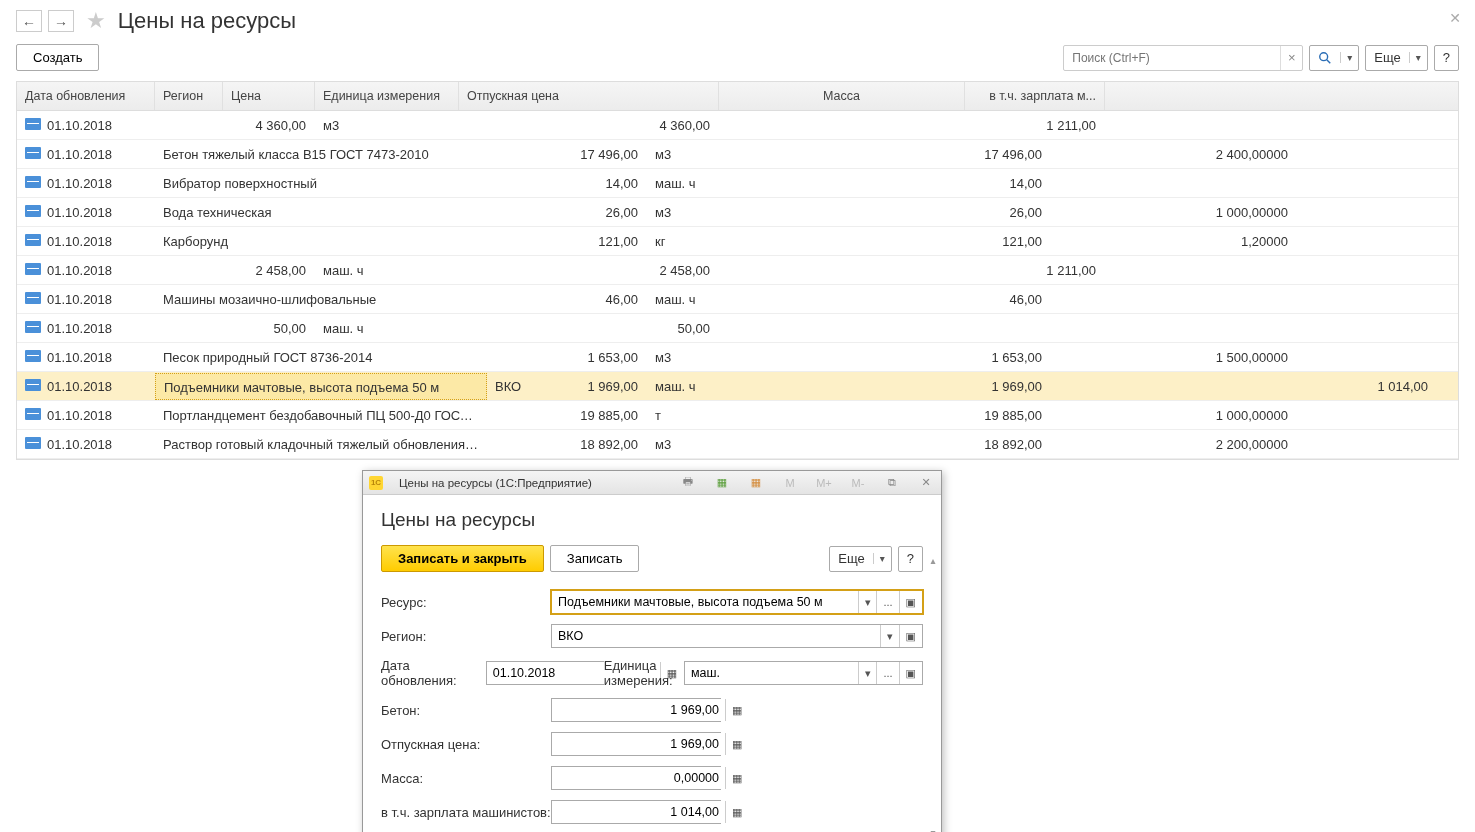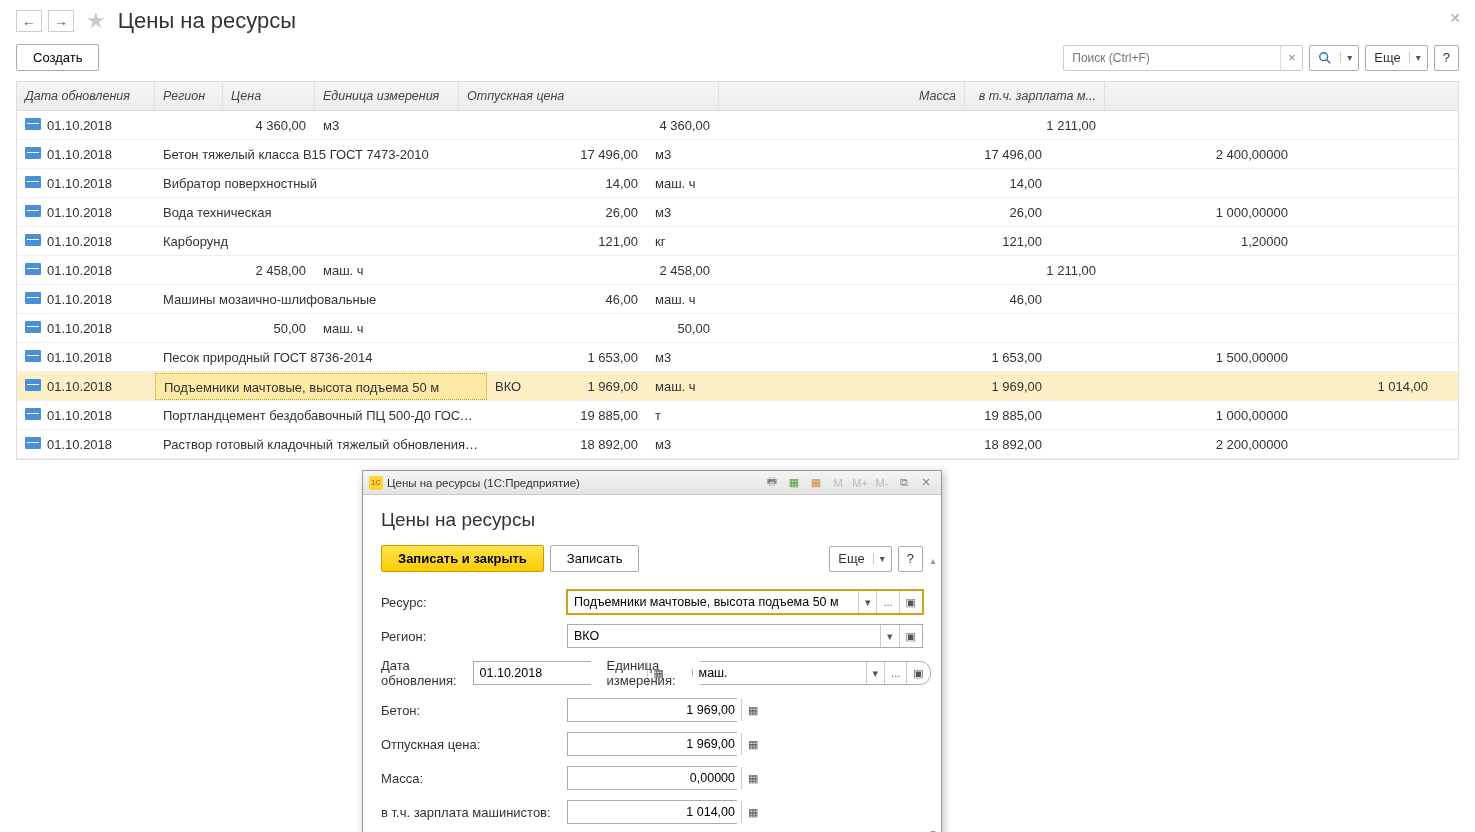--- a/index.html
+++ b/index.html
@@ -18,21 +18,21 @@
 .toolbar-spacer { flex: 1; }
 .search-wrap { display: flex; align-items: center; border: 1px solid #ccc; width: 240px; height: 26px; border-radius: 2px; }
 .search-wrap input { border: none; outline: none; flex: 1; padding: 0 8px; font-size: 12px; color: #999; background: transparent; }
 .search-clear { width: 22px; text-align: center; color: #888; font-size: 13px; cursor: pointer; border-left: 1px solid #ddd; line-height: 24px; }
 .icon-btn { border: 1px solid #aaa; background: #fff; height: 26px; display: flex; align-items: center; border-radius: 2px; cursor: pointer; }
 .icon-btn .seg { padding: 0 8px; display: flex; align-items: center; }
 .icon-btn .chev { border-left: 1px solid #ccc; padding: 0 6px; font-size: 10px; color: #555; }
 
 
 .table { margin: 4px 16px; border: 1px solid #ddd; }
-.thead { display: flex; background: linear-gradient(#f5f5f5,#ececec); border-bottom: 1px solid #ddd; font-size: 12.5px; color: #444; font-style: italic; }
+.thead { display: flex; background: linear-gradient(#f5f5f5,#ececec); border-bottom: 1px solid #ddd; font-size: 12.5px; color: #444; }
 .th { padding: 7px 8px; border-right: 1px solid #e0e0e0; text-align: left; white-space: nowrap; overflow: hidden; text-overflow: ellipsis; }
 .th.sort { position: relative; }
 .th.sort::after { content: "↓"; position: absolute; right: 8px; color: #888; font-size: 11px; }
 .tbody .row { display: flex; border-bottom: 1px solid #eee; align-items: center; height: 29px; }
 .td { padding: 0 8px; border-right: 1px solid transparent; font-size: 13px; white-space: nowrap; overflow: hidden; text-overflow: ellipsis; }
 .td.num { text-align: right; }
 .row-icon { width: 16px; height: 12px; background: #4a90d9; display: inline-block; border-radius: 1px; margin-right: 6px; position: relative; }
 .row-icon::after { content:""; position:absolute; left:2px; right:2px; top:5px; border-top:1px solid #fff; }
 .row.selected { background: #fdf0c7; }
 .row.selected .td.resource-cell { border: 1px dotted #d4a017; background: #fce9a6; height: 27px; line-height: 27px; }
@@ -40,31 +40,31 @@
 .w-resource { width: 332px; }
 .w-region { width: 68px; }
 .w-price { width: 92px; text-align: right; }
 .w-unit { width: 144px; }
 .w-release { width: 260px; text-align: right; }
 .w-mass { width: 246px; text-align: right; }
 .w-salary { width: 140px; text-align: right; }
 
 
 .dialog { position: absolute; top: 470px; left: 362px; width: 580px; background: #fff; border: 1px solid #999; box-shadow: 2px 2px 8px rgba(0,0,0,0.25); }
-.dlg-title { background: linear-gradient(#f4f4f4,#e4e4e4); border-bottom: 1px solid #ccc; display: flex; align-items: center; height: 24px; padding: 0 6px; gap: 4px; font-size: 11.5px; color: #333; }
+.dlg-title { background: linear-gradient(#f4f4f4,#e4e4e4); border-bottom: 1px solid #ccc; display: flex; align-items: center; height: 24px; padding: 0 6px; gap: 16px; font-size: 11.5px; color: #333; }
 .dlg-title .ico1c { width: 14px; height: 14px; background: #ffd633; border-radius: 2px; display: inline-flex; align-items: center; justify-content: center; font-size: 8px; color: #b8860b; font-weight: bold; }
 .dlg-title-spacer { flex: 1; }
 .dlg-title .tbtn { width: 18px; height: 18px; display: flex; align-items: center; justify-content: center; font-size: 11px; color: #888; cursor: pointer; }
 .dlg-title .tbtn.dim { color: #bbb; }
 .dlg-body { padding: 14px 18px; }
 .dlg-heading { font-size: 19px; margin-bottom: 14px; }
 .dlg-toolbar { display: flex; gap: 6px; align-items: center; margin-bottom: 18px; }
 .btn-primary { background: linear-gradient(#ffe34d,#ffcc00); border: 1px solid #cc9900; font-weight: bold; }
 .dlg-toolbar-spacer { flex:1; }
-.form-row { display: flex; align-items: center; margin-bottom: 10px; gap: 16px; font-size: 13px; }
+.form-row { display: flex; align-items: center; margin-bottom: 10px; gap: 0; font-size: 13px; }
 .form-label { width: 170px; }
 .form-label.narrow { width: 130px; }
 .field { display: flex; align-items: center; border: 1px solid #aaa; height: 24px; background: #fff; font-size: 12.5px; }
 .field.hl { border: 1px solid #d4a017; box-shadow: 0 0 0 1px #d4a017; }
 .field input { border: none; outline: none; flex: 1; padding: 0 6px; height: 100%; font-size: 12.5px; }
 .field .fseg { border-left: 1px solid #ccc; padding: 0 6px; color: #555; font-size: 11px; cursor: pointer; height: 100%; display: flex; align-items: center; }
 .field.num input { text-align: right; }
 .scrollbar-stub { position: absolute; right: 2px; top: 84px; bottom: 10px; width: 12px; display: flex; flex-direction: column; align-items: center; }
 .scrollbar-stub .arr { font-size: 10px; color: #999; }
 
@@ -106,21 +106,21 @@
   </div>
 </div>
 
 <div class="table">
   <div class="thead">
     <div class="th w-date">Дата обновления</div>
     <div class="th w-region">Регион</div>
     <div class="th w-price" style="text-align:left;">Цена</div>
     <div class="th w-unit">Единица измерения</div>
     <div class="th w-release" style="text-align:left;">Отпускная цена</div>
-    <div class="th w-mass" style="text-align:right;">Масса</div>
+    <div class="th w-mass" style="text-align:center;">Масса</div>
     <div class="th w-salary" style="text-align:right;">в т.ч. зарплата м...</div>
   </div>
   <div class="tbody" id="tbody">
       <div class="row">
         <div class="td w-date"><span class="row-icon"></span>01.10.2018</div>
         <div class="td w-region"></div>
         <div class="td num w-price">4 360,00</div>
         <div class="td w-unit">м3</div>
         <div class="td num w-release">4 360,00</div>
         <div class="td num w-mass"></div>
@@ -285,21 +285,21 @@
       </div>
     </div>
 
     <div class="form-row">
       <div class="form-label">Дата обновления:</div>
       <div class="field" style="width:118px;">
         <input value="01.10.2018" style="">
         <span class="fseg">▦</span>
       </div>
       <div class="form-label narrow">Единица измерения:</div>
-      <div class="field" style="flex:1;border-radius:11px;">
+      <div class="field" style="flex:1;">
         <input value="маш." style="">
         <span class="fseg">▾</span>
         <span class="fseg">...</span>
         <span class="fseg">▣</span>
       </div>
     </div>
 
     <div class="form-row">
       <div class="form-label">Бетон:</div>
       <div class="field num" style="width:170px;">

